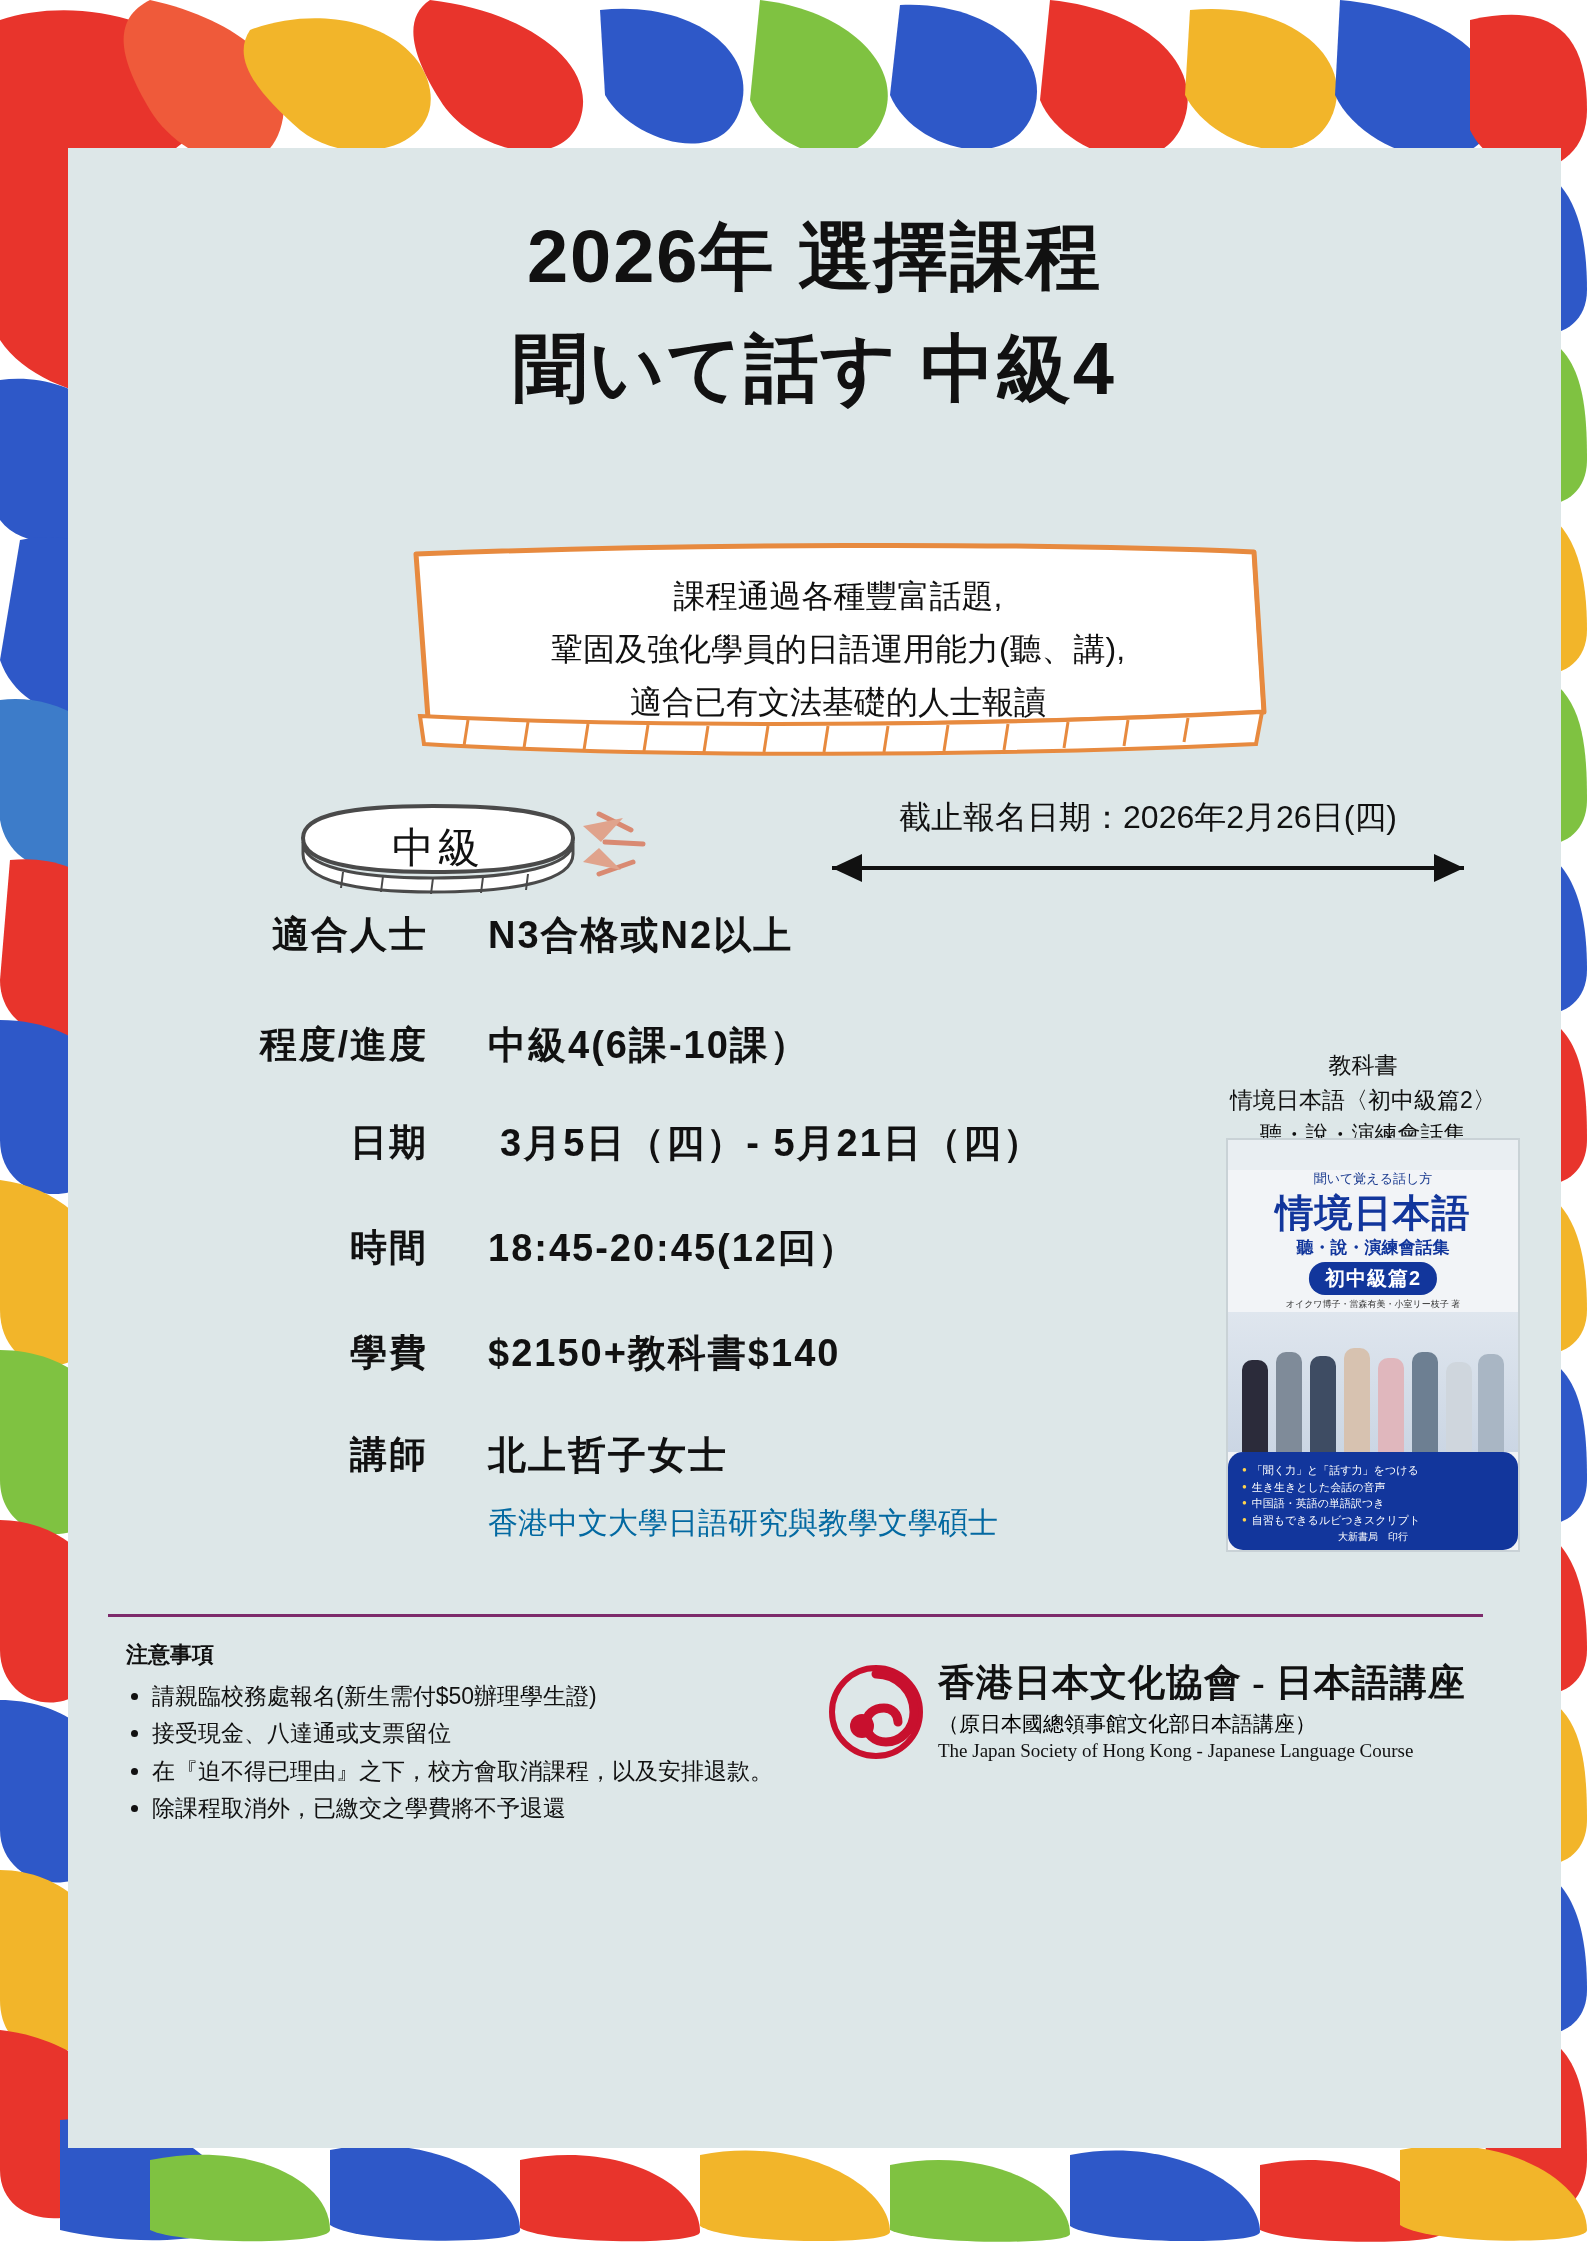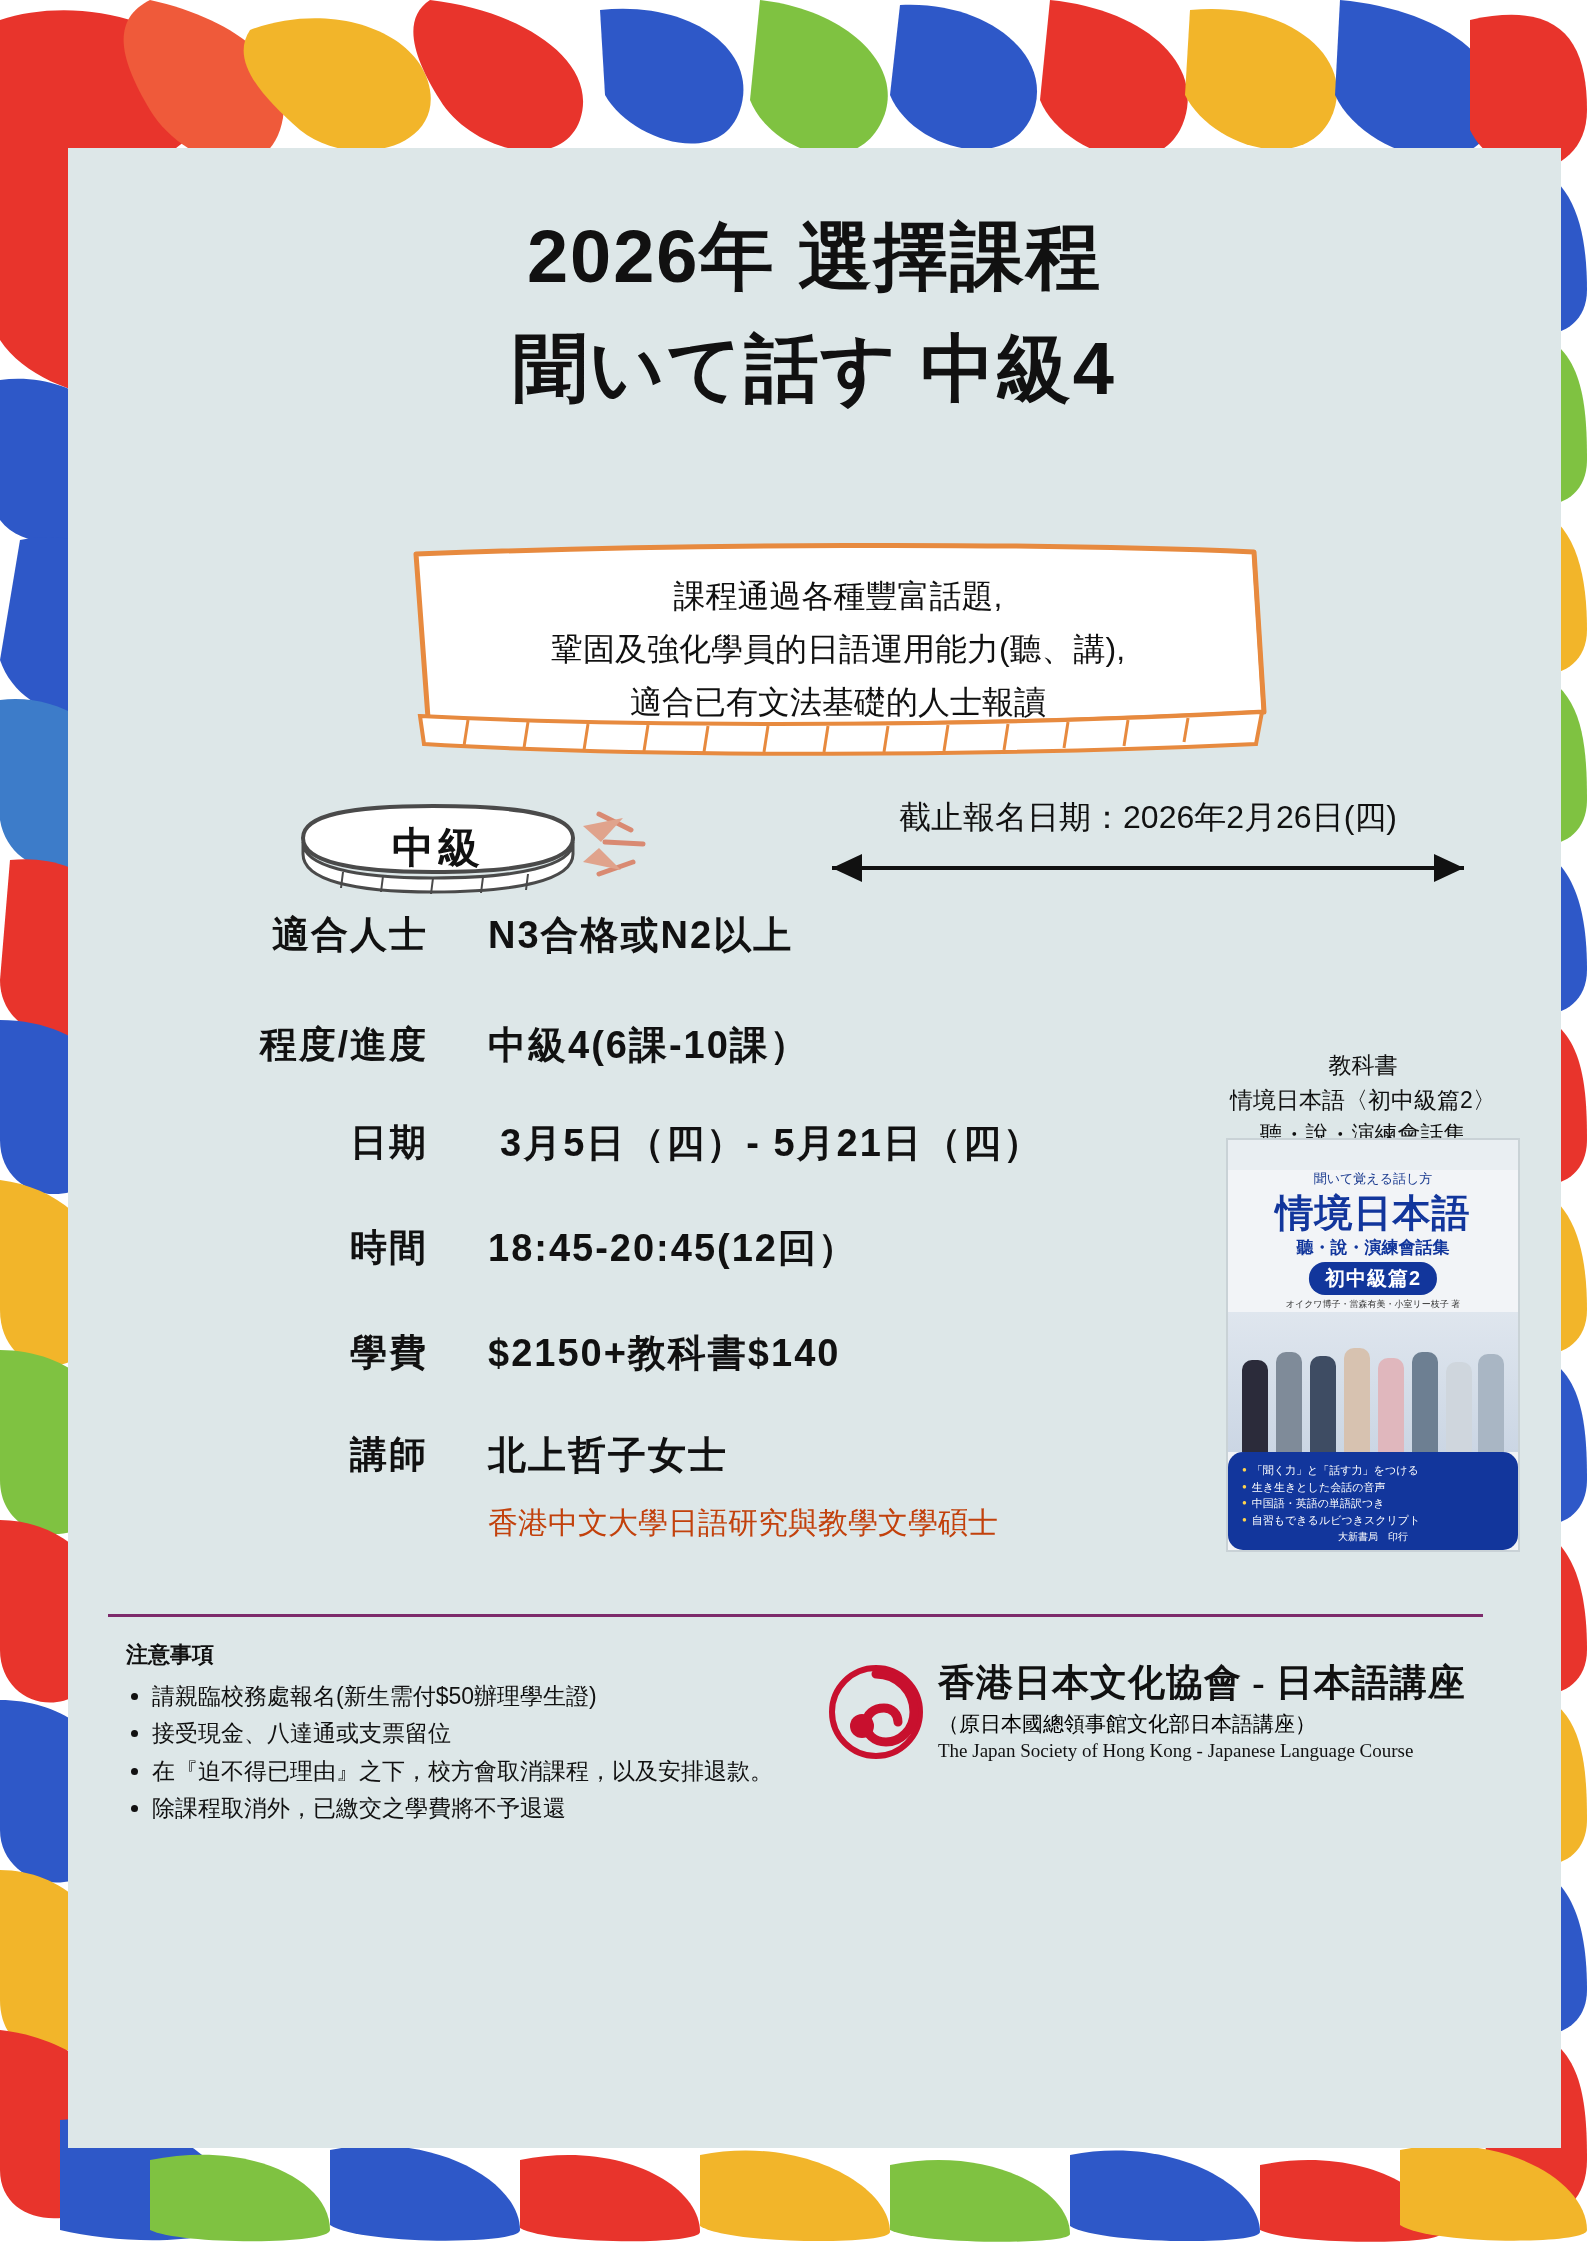--- a/index.html
+++ b/index.html
@@ -32,21 +32,21 @@
     position:absolute;left:40px;top:30px;width:800px;
     text-align:center;font-size:32px;line-height:1.65;color:#111;
   }
   #desc div{white-space:nowrap;}
 
   
   #levelwrap{position:absolute;left:215px;top:650px;width:420px;height:130px;}
   #levelwrap svg{position:absolute;left:0;top:0;}
   #level{
     position:absolute;left:40px;top:22px;width:230px;text-align:center;
-    font-size:42px;font-weight:bold;color:#111;letter-spacing:4px;
+    font-size:42px;font-weight:normal;color:#111;letter-spacing:4px;
   }
 
   
   #deadline{
     position:absolute;left:740px;top:648px;width:680px;text-align:center;
     font-size:32px;color:#111;font-weight:500;
   }
   #arrow{position:absolute;left:740px;top:700px;width:680px;height:40px;}
 
   
@@ -59,21 +59,21 @@
     font-size:38px;font-weight:bold;color:#111;letter-spacing:2px;
     margin-left:60px;white-space:nowrap;
   }
 
   #r1{left:130px;top:762px;}
   #r2{left:130px;top:872px;}
   #r3{left:130px;top:970px;gap:12px;}
   #r4{left:130px;top:1075px;}
   #r5{left:130px;top:1180px;}
   #r6{left:130px;top:1282px;}
-  #r6sub{position:absolute;left:420px;top:1355px;font-size:30px;color:#c2410c;white-space:nowrap;}
+  #r6sub{position:absolute;left:420px;top:1355px;font-size:30px;color:#0369a1;white-space:nowrap;}
 
   
   #tbcap{
     position:absolute;left:1110px;top:900px;width:370px;text-align:center;
     font-size:23px;line-height:1.5;color:#111;
   }
   #book{
     position:absolute;left:1158px;top:990px;width:290px;height:410px;
     background:#f2f4f7;border:2px solid #c9d2d6;overflow:hidden;
   }

